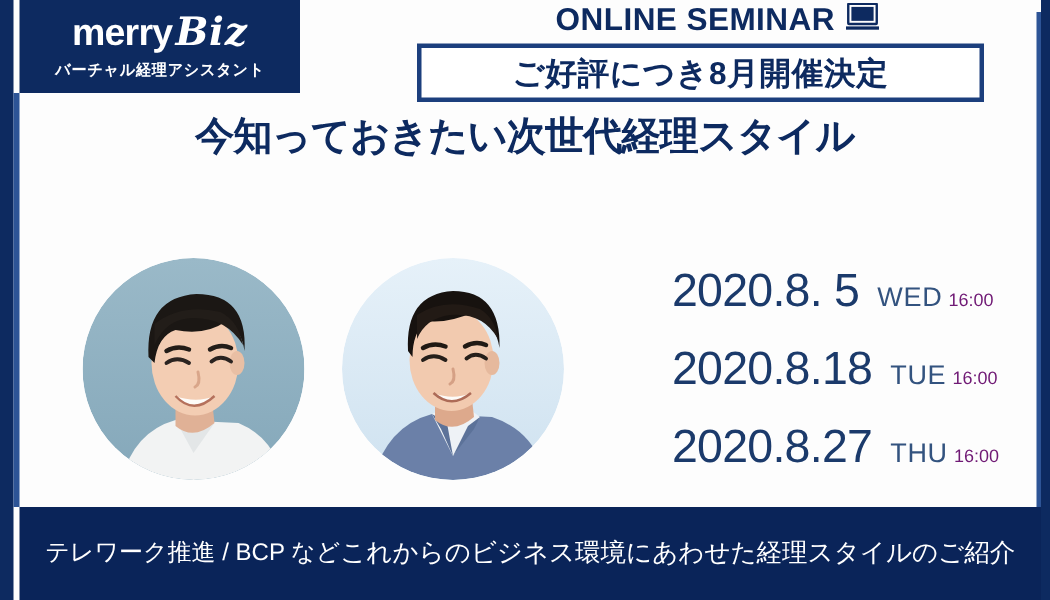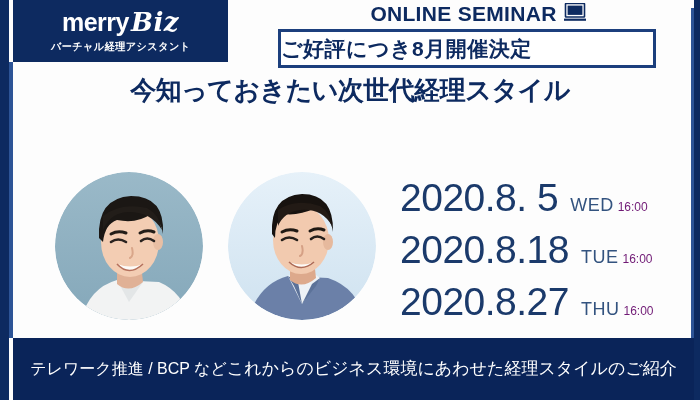--- a/index.html
+++ b/index.html
@@ -12,21 +12,21 @@
   #stage{position:absolute;inset:0;background:#fdfdfd;}
 
   
   .rail-left{position:absolute;left:0;top:0;width:9px;height:400px;background:#0d2a60;}
   .rail-left-inner{position:absolute;left:9px;top:62px;width:4px;height:276px;background:#2d5496;}
   .rail-right{position:absolute;right:0;top:0;width:6px;height:400px;background:#0d2a60;}
   .rail-right-inner{position:absolute;right:6px;top:8px;width:3px;height:330px;background:#2d5496;}
 
   
   .logo-box{
-    position:absolute;left:13px;top:0;width:215px;height:62px;
+    position:absolute;left:13px;top:0;width:187px;height:62px;
     background:#0d2a60;
     display:flex;flex-direction:column;align-items:center;justify-content:center;
   }
   .logo-main{
     color:#ffffff;font-size:25px;font-weight:bold;letter-spacing:-0.5px;
     line-height:1;white-space:nowrap;
   }
   .logo-main .biz{
     font-family:"DejaVu Serif",serif;font-style:italic;font-weight:bold;
     font-size:26px;margin-left:2px;letter-spacing:0.5px;
@@ -41,21 +41,21 @@
     display:flex;align-items:center;justify-content:center;gap:7px;
   }
   .online-seminar .os-text{
     color:#0d2a60;font-size:21px;font-weight:bold;letter-spacing:0.3px;white-space:nowrap;
   }
   .laptop-icon{display:block;}
 
   .kaisai-box{
     position:absolute;left:278px;top:29px;width:372px;height:33px;
     border:3px solid #1c3f7d;background:#ffffff;
-    display:flex;align-items:center;justify-content:flex-start;
+    display:flex;align-items:center;justify-content:center;
   }
   .kaisai-text{
     color:#0d2a60;font-size:21px;font-weight:bold;letter-spacing:0.5px;white-space:nowrap;
   }
 
   
   .headline{
     position:absolute;left:0;top:76px;width:700px;
     text-align:center;color:#0d2a60;
     font-size:26px;font-weight:bold;letter-spacing:-0.5px;
@@ -77,22 +77,23 @@
   .photo-2{left:228px;}
 
   
   .dates{
     position:absolute;left:400px;top:176px;width:280px;
   }
   .date-row{
     display:flex;align-items:baseline;height:52px;white-space:nowrap;
   }
   .date-main{
-    color:#1b3a6b;font-size:39px;font-weight:300;letter-spacing:-0.5px;
+    color:#1b3a6b;font-size:31px;font-weight:300;letter-spacing:-0.5px;
     font-family:"Liberation Sans","DejaVu Sans",sans-serif;
+    margin-left:48px;
   }
   .date-dow{
     color:#33537f;font-size:18px;font-weight:400;margin-left:12px;letter-spacing:0.5px;
   }
   .date-time{
     color:#701a75;font-size:12px;font-weight:400;margin-left:4px;letter-spacing:0px;
   }
 
   
   .bottom-bar{

